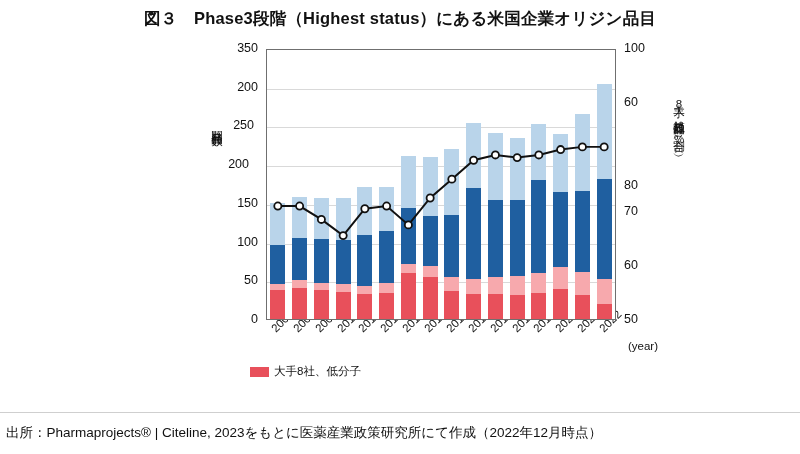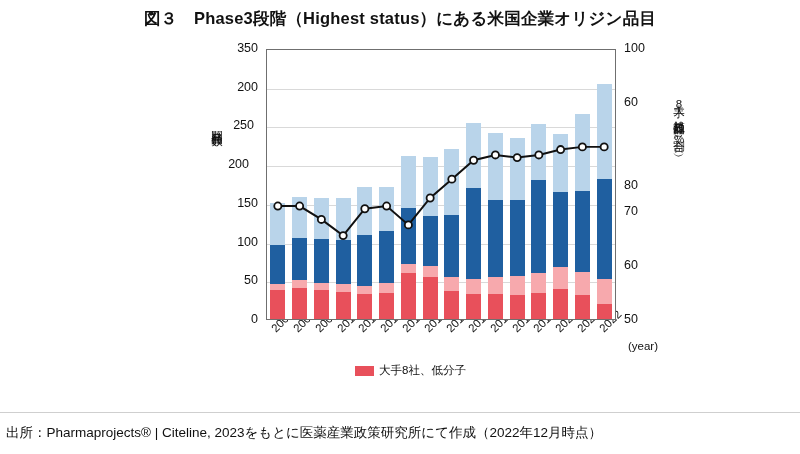--- a/index.html
+++ b/index.html
@@ -149,21 +149,20 @@
     left: 250px;
     top: 363px;
     width: 420px;
     font-size: 11.5px;
     color: #111;
   }
   .legend-row {
     display: flex;
     align-items: center;
     height: 17px;
-    flex-direction: column;
   }
   .legend-item {
     display: flex;
     align-items: center;
     margin-right: 10px;
   }
   .legend-item .swatch {
     width: 19px;
     height: 10px;
     margin-right: 5px;

